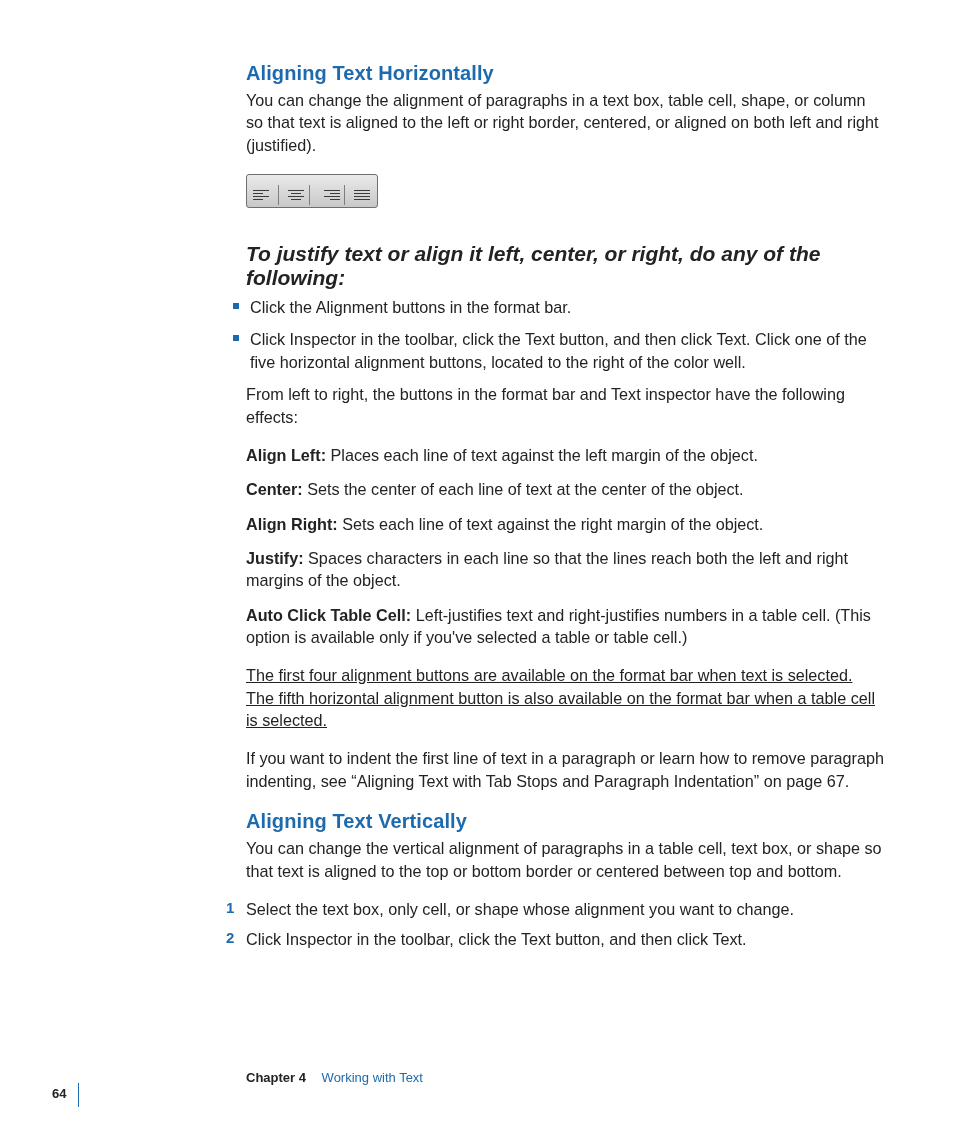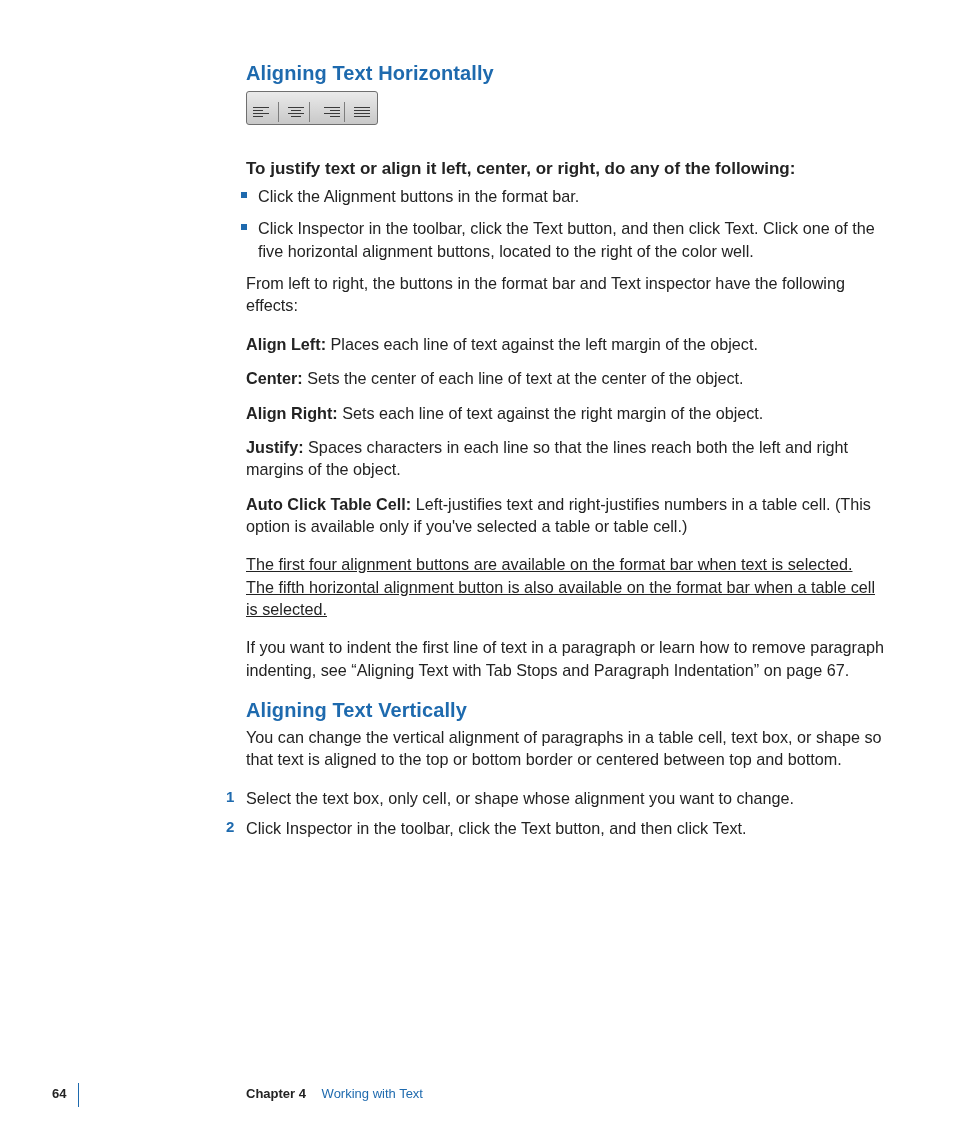--- a/index.html
+++ b/index.html
@@ -78,32 +78,33 @@
   .al-right span:nth-child(1){width:16px}
   .al-right span:nth-child(2){width:10px}
   .al-right span:nth-child(3){width:16px}
   .al-right span:nth-child(4){width:10px}
   .al-right { align-items: flex-end; padding-right:4px; }
 
   .al-just span { width:16px; }
 
   .lead {
     font-weight: 700;
-    font-size: 17px;
+    font-size: 21px;
     margin: 16px 0 6px 0;
+    font-style: italic;
   }
   ul.bullets {
     list-style: none;
     margin: 0 0 10px 0;
     padding: 0;
   }
   ul.bullets li {
     position: relative;
     padding-left: 0px;
-    margin-left: 12px;
+    margin-left: 4px;
     margin-bottom: 10px;
     font-size: 16.2px;
     line-height: 1.38;
   }
   ul.bullets li::before {
     content: "";
     position: absolute;
     left: -17px;
     top: 7px;
     width: 6px;
@@ -158,33 +159,34 @@
     position: absolute;
     left: 78px;
     bottom: -6px;
     width: 1px;
     height: 24px;
     background: #1e6aae;
   }
   .chapline {
     position: absolute;
     left: 246px;
-    bottom: 0;
+    bottom: 16px;
     font-size: 13px;
   }
   .chapline .chap { font-weight: 700; margin-right: 12px; }
   .chapline .title { color: #1e6aae; }
 </style>
 </head>
 <body>
 
 <div class="page">
   <div class="content">
 
     <h2 class="section">Aligning Text Horizontally</h2>
+    <p>You can change the alignment of paragraphs in a text box, table cell, shape, or column so that text is aligned to the left or right border, centered, or aligned on both left and right (justified).</p>
 
     <div class="toolbar">
       <div class="tb-btn al-left">
           <span></span>
           <span></span>
           <span></span>
           <span></span>
         </div>
       <div class="tb-btn al-center">
           <span></span>

